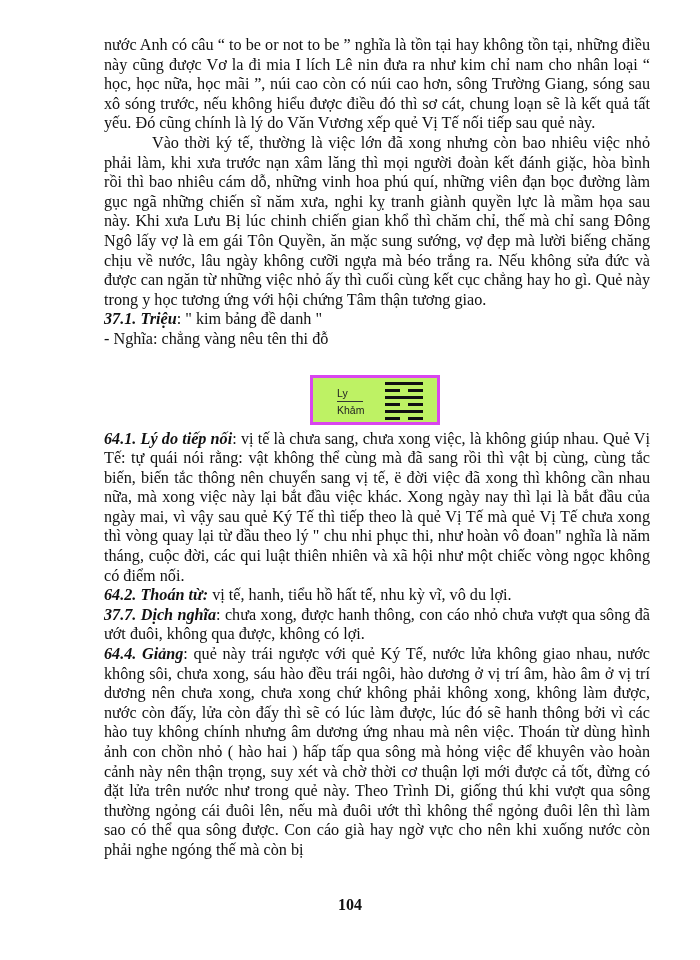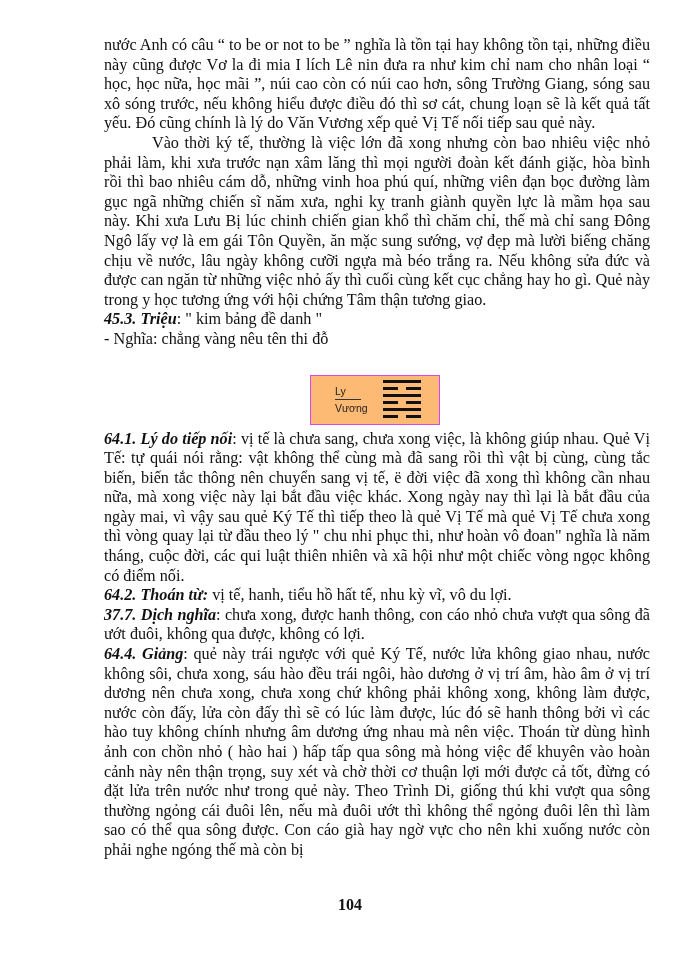--- a/index.html
+++ b/index.html
@@ -14,21 +14,21 @@
   .left { text-align: left; }
   .bi { font-weight: bold; font-style: italic; }
   h2 {
     margin: 0; font-family: "Liberation Serif", serif; font-size: 16.2px;
     font-weight: bold; line-height: 19.6px;
   }
   .spacer-1 { height: 24px; }
   .hex-wrap { position: relative; height: 56px; margin-top: 0px; }
   .hex-box {
     position: absolute; left: 206px; top: 1px; width: 130px; height: 50px;
-    border: 1px solid #d946ef; box-sizing: border-box; background: #fdba74;
+    border: 3px solid #d946ef; box-sizing: border-box; background: #bef264;
   }
   .trigram-label {
     position: absolute; left: 24px; top: 9px;
     font-family: "Liberation Sans", sans-serif; font-size: 10.5px; line-height: 13px; color: #222;
   }
   .trigram-label .upper { display: block; border-bottom: 1px solid #333; padding-bottom: 1px; width: 26px; }
   .trigram-label .lower { display: block; padding-top: 2px; }
   .lines { position: absolute; left: 72px; top: 4px; width: 38px; }
   .line { height: 3px; margin-bottom: 4px; position: relative; }
   .line.yang { background: #111; }
@@ -43,31 +43,31 @@
   }
 </style>
 </head>
 <body>
 
 <div class="page">
 
   <p>nước Anh có câu “ to be or not to be ” nghĩa là tồn tại hay không tồn tại, những điều này cũng được Vơ la đi mia I lích Lê nin đưa ra như kim chỉ nam cho nhân loại “ học, học nữa, học mãi ”, núi cao còn có núi cao hơn, sông Trường Giang, sóng sau xô sóng trước, nếu không hiểu được điều đó thì sơ cát, chung loạn sẽ là kết quả tất yếu. Đó cũng chính là lý do Văn Vương xếp quẻ Vị Tế nối tiếp sau quẻ này.</p>
   <p class="indent">Vào thời ký tế, thường là việc lớn đã xong nhưng còn bao nhiêu việc nhỏ phải làm, khi xưa trước nạn xâm lăng thì mọi người đoàn kết đánh giặc, hòa bình rồi thì bao nhiêu cám dỗ, những vinh hoa phú quí, những viên đạn bọc đường làm gục ngã những chiến sĩ năm xưa, nghi kỵ tranh giành quyền lực là mầm họa sau này. Khi xưa Lưu Bị lúc chinh chiến gian khổ thì chăm chỉ, thế mà chỉ sang Đông Ngô lấy vợ là em gái Tôn Quyền, ăn mặc sung sướng, vợ đẹp mà lười biếng chăng chịu về nước, lâu ngày không cưỡi ngựa mà béo trắng ra. Nếu không sửa đức và được can ngăn từ những việc nhỏ ấy thì cuối cùng kết cục chẳng hay ho gì. Quẻ này trong y học tương ứng với hội chứng Tâm thận tương giao.</p>
 
-  <p class="left"><span class="bi">45.3. Triệu</span><span>: " kim bảng đề danh "</span></p>
+  <p class="left"><span class="bi">37.1. Triệu</span><span>: " kim bảng đề danh "</span></p>
   <p class="left">- Nghĩa: chẳng vàng nêu tên thi đỗ</p>
 
   <div class="spacer-1"></div>
 
 
   <div class="hex-wrap">
     <div class="hex-box">
       <div class="trigram-label">
         <span class="upper">Ly</span>
-        <span class="lower">Vương</span>
+        <span class="lower">Khảm</span>
       </div>
       <div class="lines">
         <div class="line yang"></div>
         <div class="line yin"></div>
         <div class="line yang"></div>
         <div class="line yin"></div>
         <div class="line yang"></div>
         <div class="line yin"></div>
       </div>
     </div>

